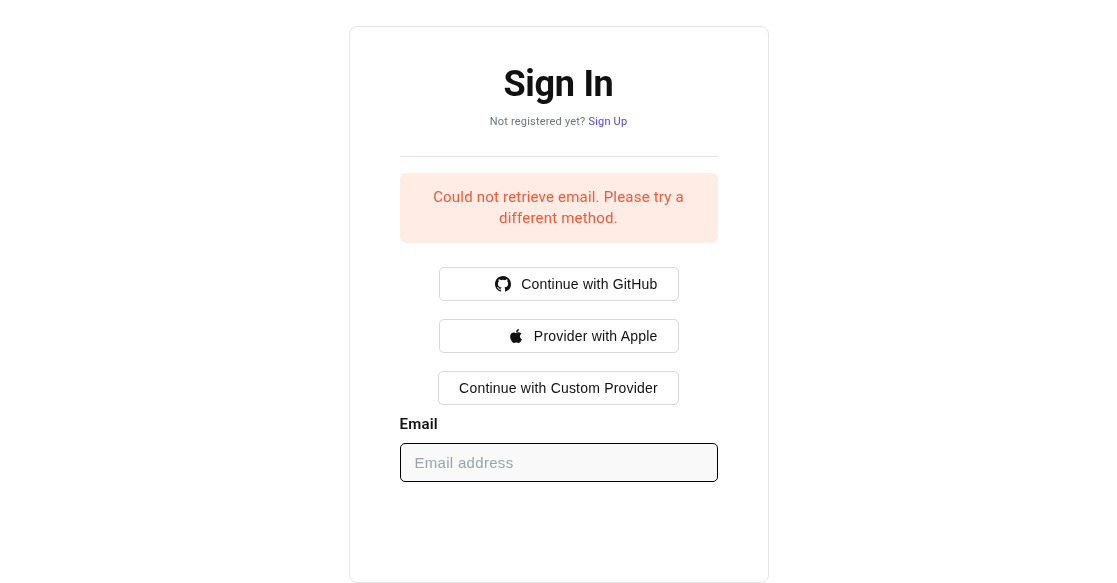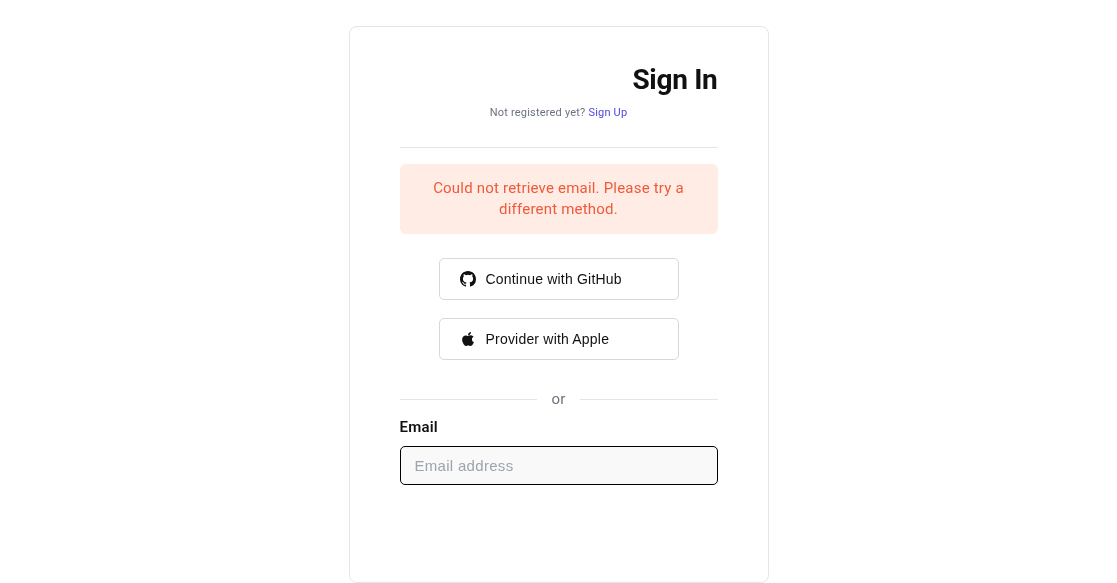--- a/index.html
+++ b/index.html
@@ -17,23 +17,23 @@
       padding-top: 26px;
     }
     .card {
       width: 420px;
       background: #ffffff;
       border: 1px solid #e5e5e5;
       border-radius: 8px;
       padding: 36px 50px 10px 50px;
     }
     .title {
-      font-size: 28px;
+      font-size: 36px;
       font-weight: 700;
-      text-align: right;
+      text-align: center;
       color: #111;
       letter-spacing: -0.3px;
     }
     .subtitle-row {
       text-align: center;
       margin-top: 10px;
       font-size: 11px;
       letter-spacing: 0.2px;
     }
     .subtitle-text {
@@ -61,31 +61,31 @@
     .provider-list {
       margin-top: 24px;
       display: flex;
       flex-direction: column;
       align-items: center;
       gap: 18px;
     }
     .provider-btn {
       display: flex;
       align-items: center;
-      justify-content: flex-start;
+      justify-content: flex-end;
       gap: 10px;
       background: #ffffff;
       border: 1px solid #d8d8d8;
       border-radius: 5px;
       padding: 8px 20px;
       font-size: 14px;
       color: #111;
       cursor: pointer;
       min-width: 240px;
-      height: 42px;
+      height: 34px;
       letter-spacing: 0.2px;
     }
     .provider-btn .icon {
       width: 16px;
       height: 16px;
       display: inline-flex;
       align-items: center;
       justify-content: center;
     }
     .or-row {
@@ -150,25 +150,23 @@
 
     <button class="provider-btn">
       <span class="icon">
         <svg viewBox="0 0 384 512" width="14" height="16" fill="#111">
           <path d="M318.7 268.7c-.2-36.7 16.4-64.4 50-84.8-18.8-26.9-47.2-41.7-84.7-44.6-35.5-2.8-74.3 20.7-88.5 20.7-15 0-49.4-19.7-76.4-19.7C63.3 141.2 4 184.8 4 273.5q0 39.3 14.4 81.2c12.8 36.7 59 126.7 107.2 125.2 25.2-.6 43-17.9 75.8-17.9 31.8 0 48.3 17.9 76.4 17.9 48.6-.7 90.4-82.5 102.6-119.3-65.2-30.7-61.7-90-61.7-91.9zm-56.6-164.2c27.3-32.4 24.8-61.9 24-72.5-24.1 1.4-52 16.4-67.9 34.9-17.5 19.8-27.8 44.3-25.6 71.9 26.1 2 49.9-11.4 69.5-34.3z"></path>
         </svg>
       </span>
       <span>Provider with Apple</span>
     </button>
 
+    <button class="provider-btn">
+      <span>Continue with Custom Provider</span>
+    </button>
 
   </div>
 
-  <div class="or-row">
-    <div class="line"></div>
-    <span>or</span>
-    <div class="line"></div>
-  </div>
 
   <div class="field-label">Email</div>
   <input type="text" class="text-input" placeholder="Email address" style="">
 
 </div>
 
 </body></html>

